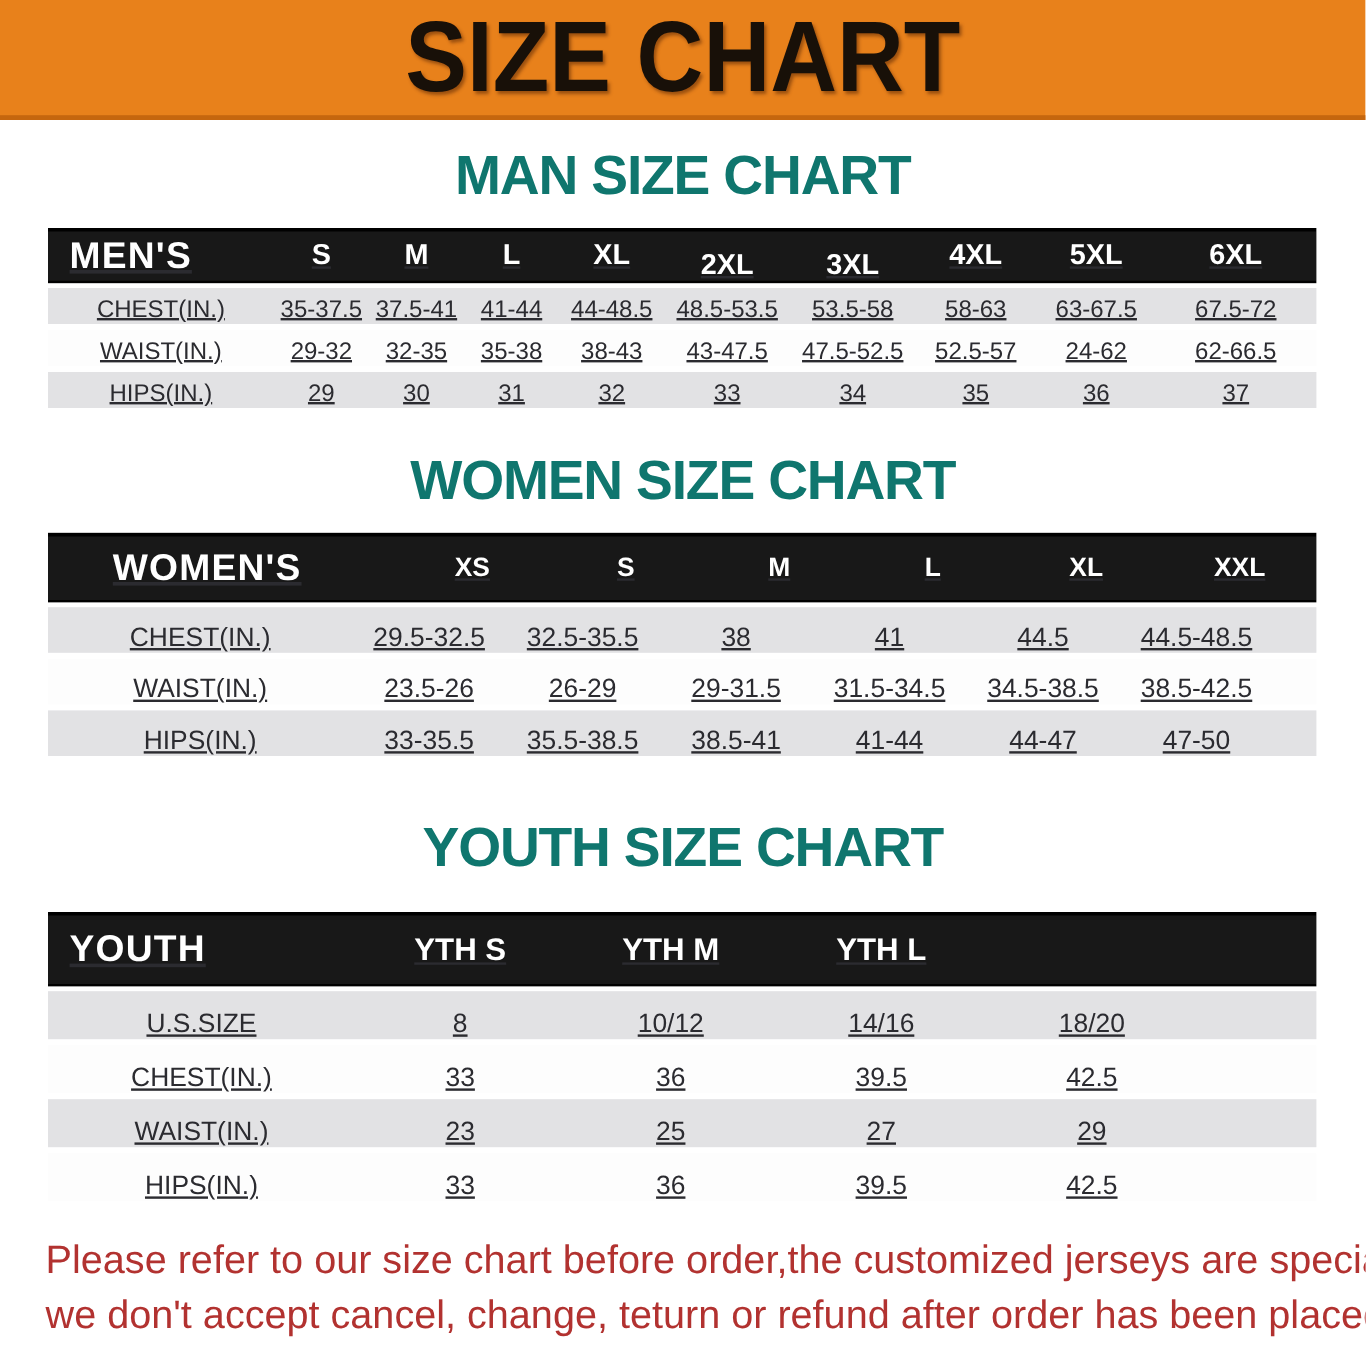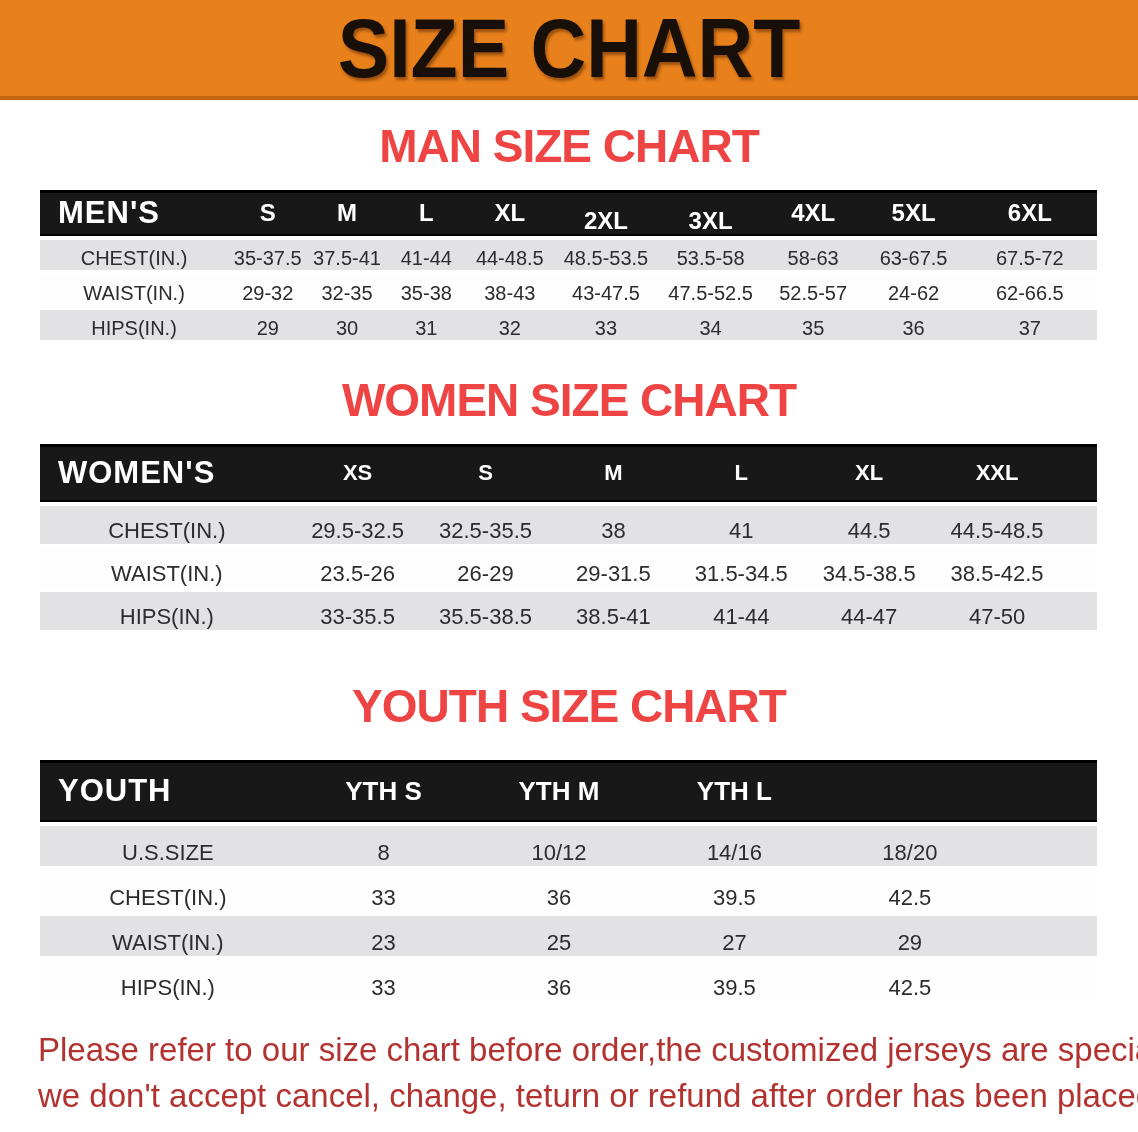--- a/index.html
+++ b/index.html
@@ -36,30 +36,31 @@
     text-shadow:2px 3px 3px rgba(60,20,0,0.45);
     white-space:nowrap;
   }
   
   .section-title{
     text-align:center;
     font-size:46px;
     line-height:52px;
     font-weight:bold;
     letter-spacing:-1px;
-    color:#ef4444;
+    color:#0f766e;
   }
   .mt-men{margin-top:20px;}
   .mt-women{margin-top:34px;}
   .mt-youth{margin-top:50px;}
   
   .sizetable{
     width:1057px;
     margin-left:40px;
     margin-top:18px;
+    text-decoration:underline;
   }
   .t-youth.sizetable{margin-top:28px;}
   .thead{
     background:var(--bar-bg);
     color:#ffffff;
     display:flex;align-items:center;
     box-shadow:inset 0 3px 0 #000, inset 0 -2px 0 #000;
     margin-bottom:4px;
   }
   .trow{
@@ -84,21 +85,21 @@
   .t-men .thead .label-cell{font-size:31px;}
   .t-men .thead .cell{font-size:24px;font-weight:600;}
   .t-men .trow{height:30px;font-size:20px;}
   .t-men .c-label{width:17.8%;}
   .t-men .c-0,.t-men .c-1,.t-men .c-2{width:7.5%;}
   .t-men .c-3{width:8.3%;}
   .t-men .c-4,.t-men .c-5{width:9.9%;margin-top:16px;}
   .t-men .c-6,.t-men .c-7{width:9.5%;}
   .t-men .c-8{width:12.5%;}
   
-  .t-women .thead{height:58px;}
+  .t-women .thead{height:58px;justify-content:flex-end;}
   .t-women .thead .label-cell{font-size:31px;}
   .t-women .thead .cell{font-size:22px;font-weight:600;}
   .t-women .trow{height:38px;font-size:22px;}
   .t-women .c-label{width:24%;}
   .t-women .cell{width:12.1%;}
   
   .t-youth .thead{height:62px;}
   .t-youth .thead .label-cell{font-size:31px;}
   .t-youth .thead .cell{font-size:26px;font-weight:600;}
   .t-youth .trow{height:40px;font-size:22px;}

